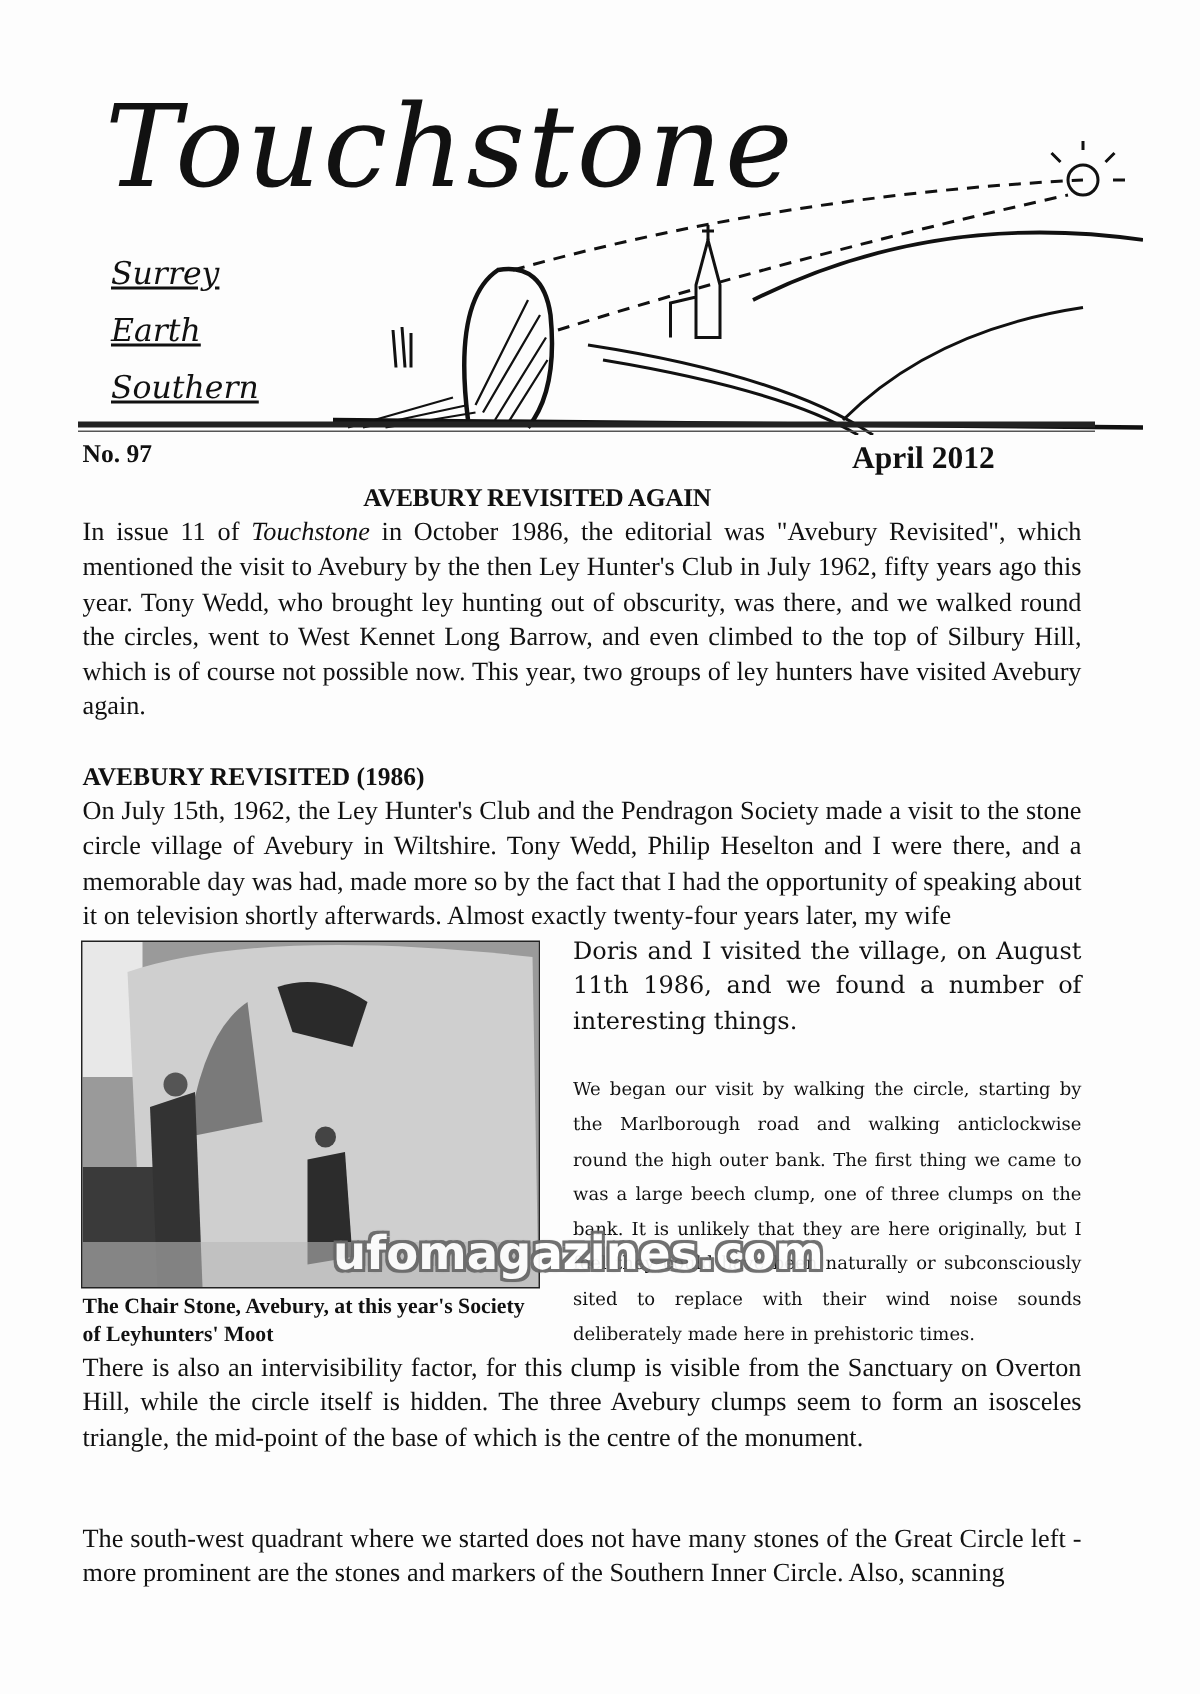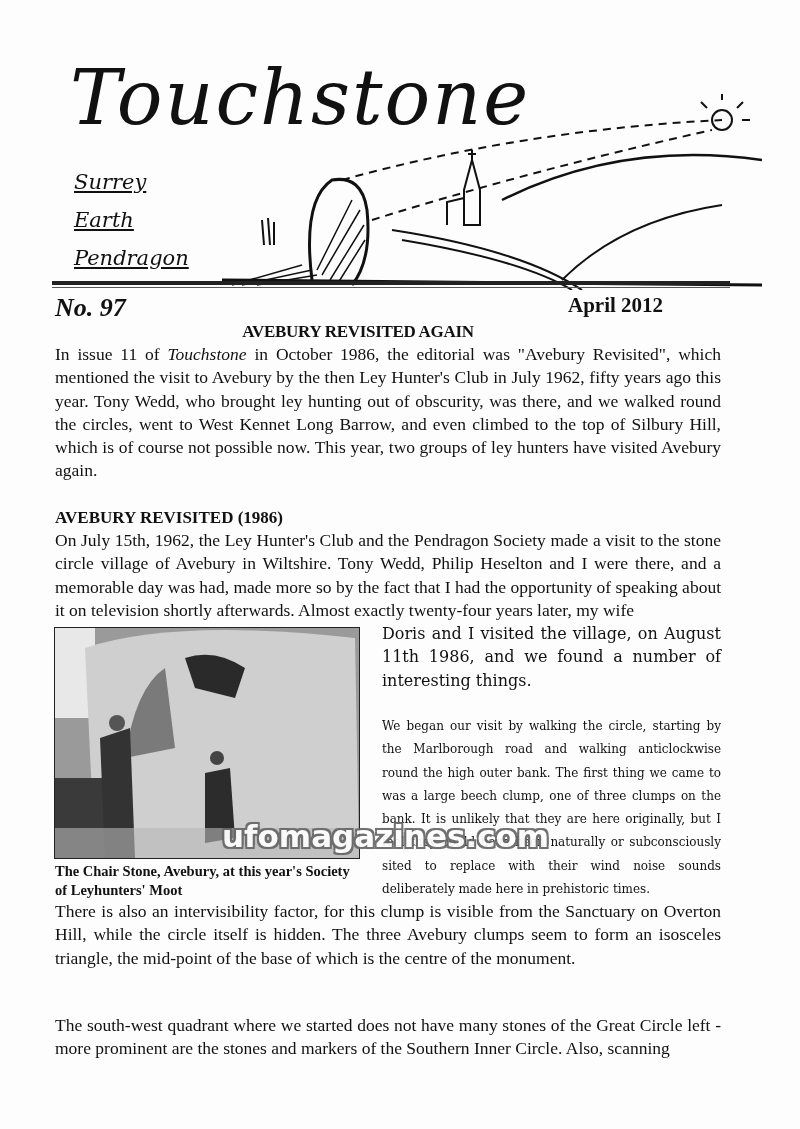--- a/index.html
+++ b/index.html
@@ -11,21 +11,21 @@
   .title {
     position:absolute; left:18px; top:0px; font-family:"DejaVu Serif", serif;
     font-size:76px; font-style:italic; letter-spacing:2px; color:#111; line-height:1;
   }
   .subtitle { position:absolute; left:22px; font-family:"DejaVu Serif", serif; font-style:italic; font-size:21px; line-height:1;text-decoration:underline; }
   .sub1 { top:112px; } .sub2 { top:150px; } .sub3 { top:188px; }
   .scene { position:absolute; left:150px; top:20px; width:560px; height:210px; }
   .rule { position:absolute; left:52px; top:281px; width:678px; height:4px; background:#222; }
   .rule2 { position:absolute; left:52px; top:287px; width:678px; height:1px; background:#555; }
 
-  .issue { position:absolute; left:55px; top:293px; font-size:26px; font-weight:bold;font-style:italic; }
+  .issue { position:absolute; left:55px; top:293px; font-size:17px; font-weight:bold; }
   .date { position:absolute; left:568px; top:293px; font-size:21px; font-weight:bold; }
   .headline { position:absolute; left:0; top:322px; width:716px; text-align:center; font-size:17px; font-weight:bold; letter-spacing:-0.3px; }
 
   .para { position:absolute; left:55px; width:666px; font-size:17.5px; line-height:23.3px; text-align:justify; }
   .p1 { top:343px; }
   .sect-head { position:absolute; left:55px; top:508px; font-size:17px; font-weight:bold; }
   .p2 { top:529px; }
   .p3 { top:900px; }
   .p4 { top:1014px; }
 
@@ -44,21 +44,21 @@
     opacity:0.92;
   }
 </style>
 </head>
 <body>
 
 <div class="masthead">
   <div class="title">Touchstone</div>
   <div class="subtitle sub1">Surrey</div>
   <div class="subtitle sub2">Earth</div>
-  <div class="subtitle sub3">Pendragon</div>
+  <div class="subtitle sub3">Southern</div>
   <svg class="scene" viewBox="0 0 560 210">
     <g stroke="#111" fill="none" stroke-width="2">
       <path d="M140 100 Q320 50 520 40" stroke-dasharray="8 6"></path>
       <path d="M170 140 Q330 90 510 50" stroke-dasharray="8 6"></path>
       <circle cx="520" cy="40" r="10"></circle>
       <path d="M520 20 L520 14 M535 28 L541 22 M540 40 L548 40 M505 28 L499 22"></path>
       <path d="M110 200 Q100 120 130 100 Q160 95 165 130 Q170 180 150 205" stroke-width="3"></path>
       <path d="M115 190 L150 120 M120 195 L158 130 M128 200 L162 145 M136 203 L163 160" stroke-width="1.5"></path>
       <path d="M262 145 L262 110 L270 80 L278 110 L278 145 Z M245 145 L245 122 L262 118" stroke-width="2"></path>
       <path d="M270 80 L270 70 M266 74 L274 74"></path>

